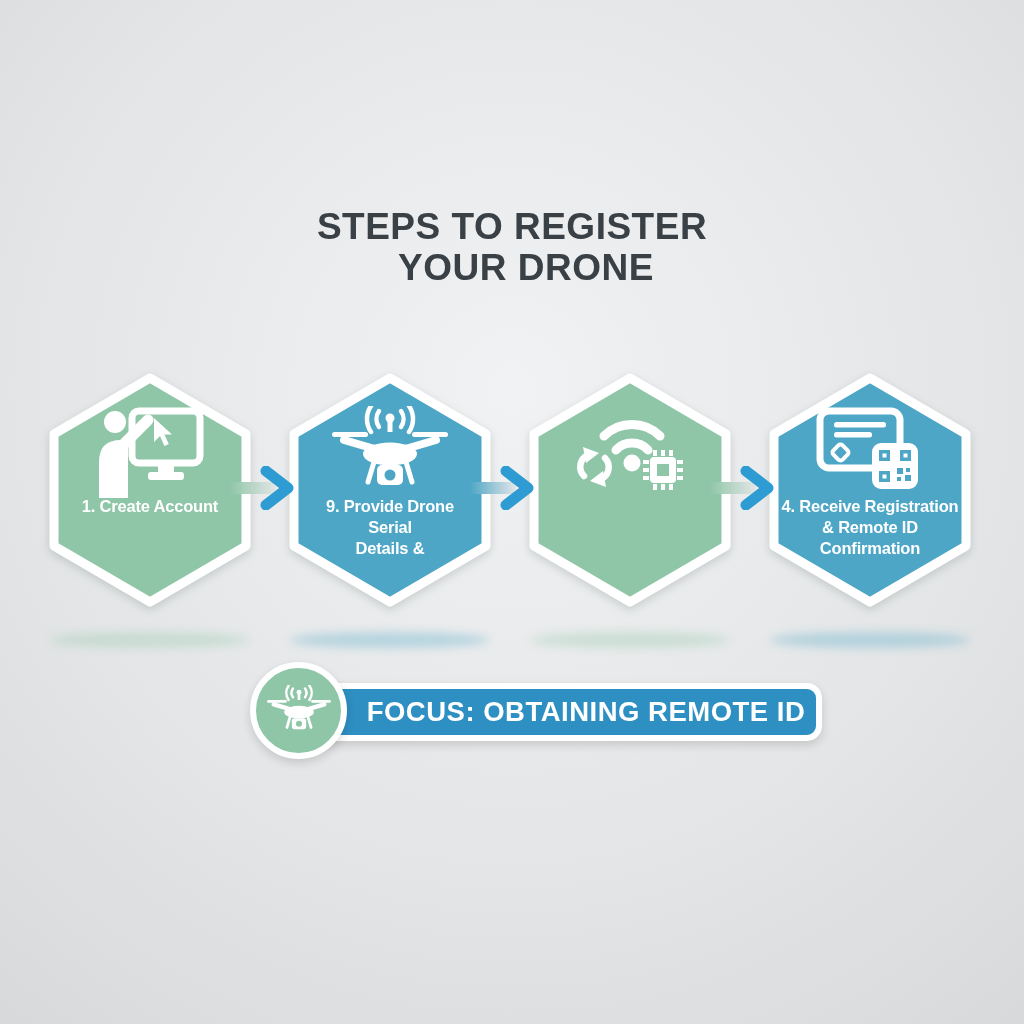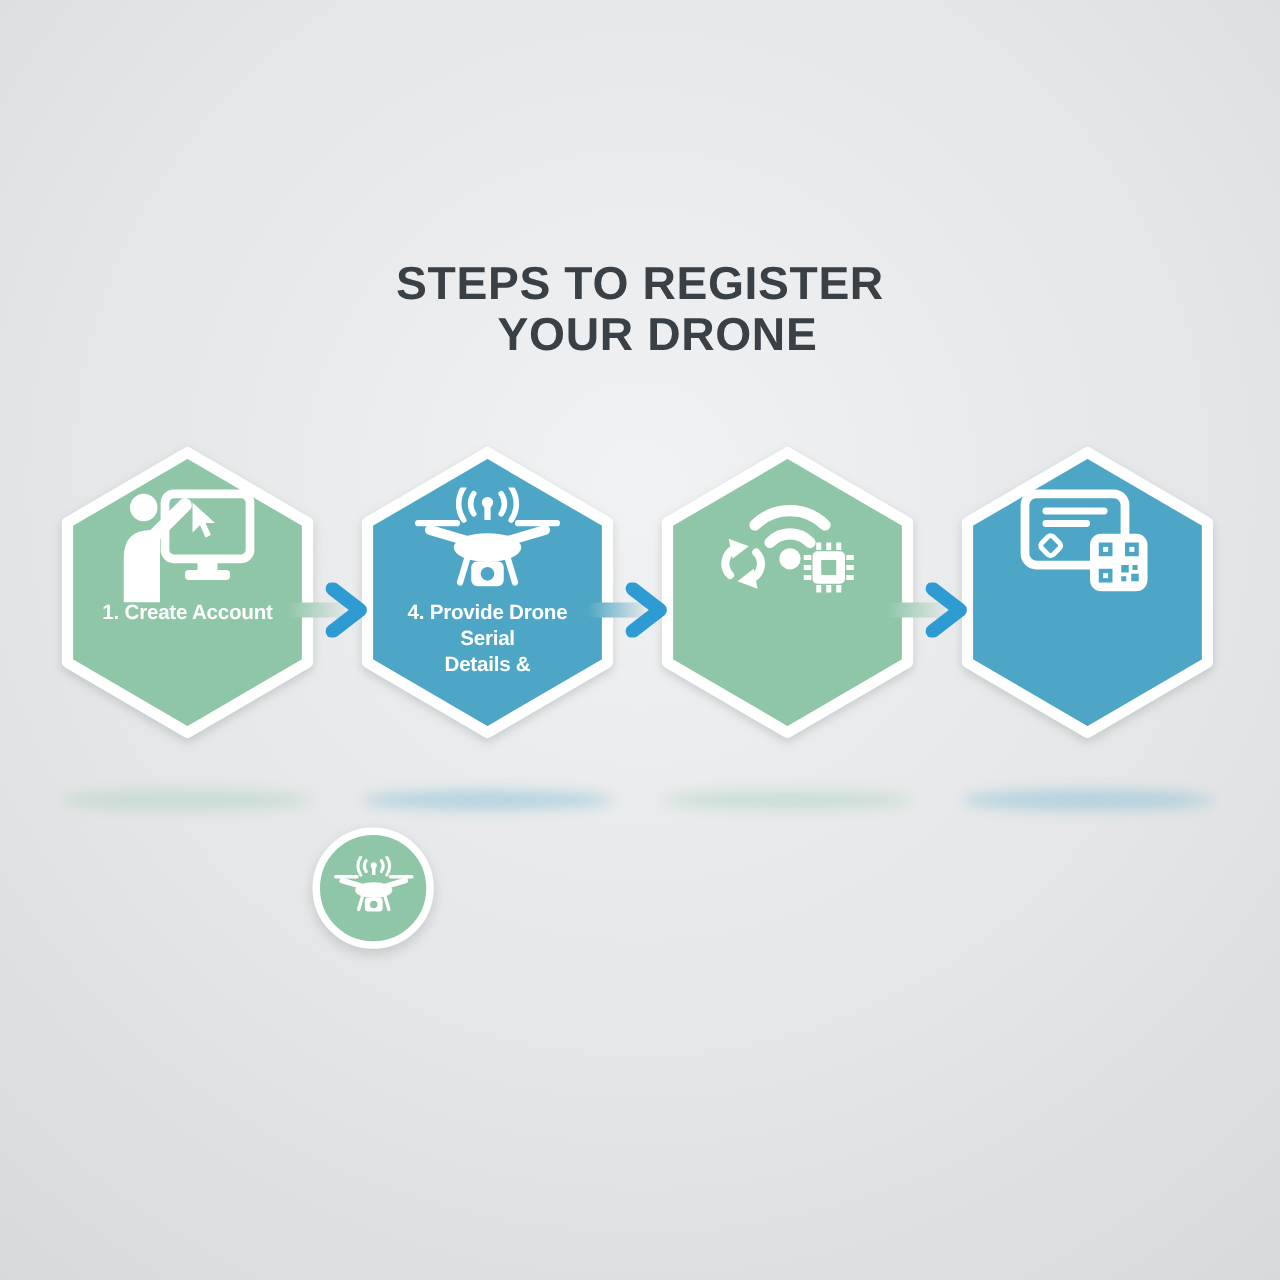--- a/index.html
+++ b/index.html
@@ -6,21 +6,21 @@
   .stage{
     position:relative;width:1024px;height:1024px;overflow:hidden;
     font-family:"Liberation Sans",sans-serif;
     background-image:radial-gradient(circle at 50% 38%,#f1f2f3 0%,#e4e6e7 55%,#d7d9da 100%);
   }
   
   .title{position:absolute;top:206px;left:0;width:100%;text-align:center;
     font-weight:bold;font-size:37px;line-height:41px;letter-spacing:.5px;}
   .title .l2{display:block;transform:translateX(14px);}
   
-  .step{position:absolute;top:352px;width:210px;height:245px;}
+  .step{position:absolute;top:368px;width:210px;height:245px;}
   .step .hex{position:absolute;left:0;top:0;filter:drop-shadow(0 3px 4px rgba(60,80,80,.20));}
   .step .icon{position:absolute;left:50%;top:38px;transform:translateX(-50%);}
   .step .label{position:absolute;top:128px;left:0;width:100%;text-align:center;
     color:#fff;font-weight:bold;font-size:16.5px;line-height:21px;letter-spacing:-.2px;}
   .step .label span{display:block;white-space:nowrap;}
   .s1{left:45px;} .s2{left:285px;} .s3{left:525px;} .s4{left:765px;}
   
   .arrow{position:absolute;top:466px;width:80px;height:44px;}
   .a1{left:230px;} .a2{left:470px;} .a3{left:710px;}
   
@@ -91,21 +91,21 @@
       <path d="M79 0 a23 23 0 0 1 0 26" stroke="#fff" stroke-width="4.5" fill="none" stroke-linecap="round"></path>
       <rect x="2" y="26" width="36" height="5" rx="2.5" fill="#fff"></rect>
       <rect x="82" y="26" width="36" height="5" rx="2.5" fill="#fff"></rect>
       <path d="M14 34 L48 44 M106 34 L72 44" stroke="#fff" stroke-width="8" stroke-linecap="round"></path>
       <ellipse cx="60" cy="48" rx="27" ry="11.5" fill="#fff"></ellipse>
       <path d="M44 56 L38 76 M76 56 L82 76" stroke="#fff" stroke-width="5" fill="none" stroke-linecap="round"></path>
       <rect x="47" y="59" width="26" height="20" rx="5" fill="#fff"></rect>
       <circle cx="60" cy="69" r="5.5" style="fill: rgb(77, 166, 198);"></circle>
     </svg>
     <div class="label">
-      <span>4. Provide Drone</span>
+      <span>9. Provide Drone</span>
       <span>Serial</span>
       <span>Details &amp;</span>
     </div>
   </div>
 
   <div class="step s3">
     <svg class="hex" width="210" height="245" viewBox="0 0 210 245">
       <polygon points="105,10 201,66 201,178 105,234 9,178 9,66" stroke="#ffffff" stroke-width="9" stroke-linejoin="round" style="fill: rgb(143, 198, 168);"></polygon>
     </svg>
     <svg class="icon" width="120" height="95" viewBox="0 0 120 95">
@@ -159,20 +159,25 @@
           <rect x="25" y="34" width="4" height="4"></rect>
             <rect x="33" y="32" width="6" height="6"></rect>
         </g>
         <g fill="#fff">
           <rect x="10.5" y="10.5" width="4" height="4"></rect>
             <rect x="31.5" y="10.5" width="4" height="4"></rect>
             <rect x="10.5" y="31.5" width="4" height="4"></rect>
         </g>
       </g>
     </svg>
+    <div class="label">
+      <span>4. Receive Registration</span>
+      <span>&amp; Remote ID</span>
+      <span>Confirmation</span>
+    </div>
   </div>
 
   <svg class="arrow a1" viewBox="0 0 80 44">
     <defs>
         <linearGradient id="g0" x1="0" y1="0" x2="1" y2="0">
       <stop offset="0" style="stop-color: rgb(143, 198, 168);"></stop>
       <stop offset="1" style="stop-color: rgb(228, 230, 231);"></stop>
     </linearGradient>
       </defs>
     <rect x="0" y="16" width="46" height="12" rx="2" fill="url(#g0)"></rect>
@@ -193,20 +198,23 @@
         <linearGradient id="g2" x1="0" y1="0" x2="1" y2="0">
       <stop offset="0" style="stop-color: rgb(143, 198, 168);"></stop>
       <stop offset="1" style="stop-color: rgb(228, 230, 231);"></stop>
     </linearGradient>
       </defs>
     <rect x="0" y="16" width="46" height="12" rx="2" fill="url(#g2)"></rect>
     <polyline points="36,5 58,22 36,39" fill="none" stroke-width="11" stroke-linecap="round" stroke-linejoin="round" style="stroke: rgb(47, 155, 211);"></polyline>
   </svg>
 
   <div class="focus">
+    <div class="bar" style="background-color: rgb(46, 143, 194);">
+      <span>FOCUS: OBTAINING REMOTE ID</span>
+    </div>
     <div class="badge" style="background-color: rgb(143, 198, 168);">
       <svg width="66" height="52" viewBox="0 0 120 92">
         <circle cx="60" cy="12" r="4.5" fill="#fff"></circle>
         <rect x="57.5" y="13" width="5" height="13" fill="#fff"></rect>
         <path d="M49 5 a14 14 0 0 0 0 16" stroke="#fff" stroke-width="4.5" fill="none" stroke-linecap="round"></path>
         <path d="M41 0 a23 23 0 0 0 0 26" stroke="#fff" stroke-width="4.5" fill="none" stroke-linecap="round"></path>
         <path d="M71 5 a14 14 0 0 1 0 16" stroke="#fff" stroke-width="4.5" fill="none" stroke-linecap="round"></path>
         <path d="M79 0 a23 23 0 0 1 0 26" stroke="#fff" stroke-width="4.5" fill="none" stroke-linecap="round"></path>
         <rect x="2" y="26" width="36" height="5" rx="2.5" fill="#fff"></rect>
         <rect x="82" y="26" width="36" height="5" rx="2.5" fill="#fff"></rect>

